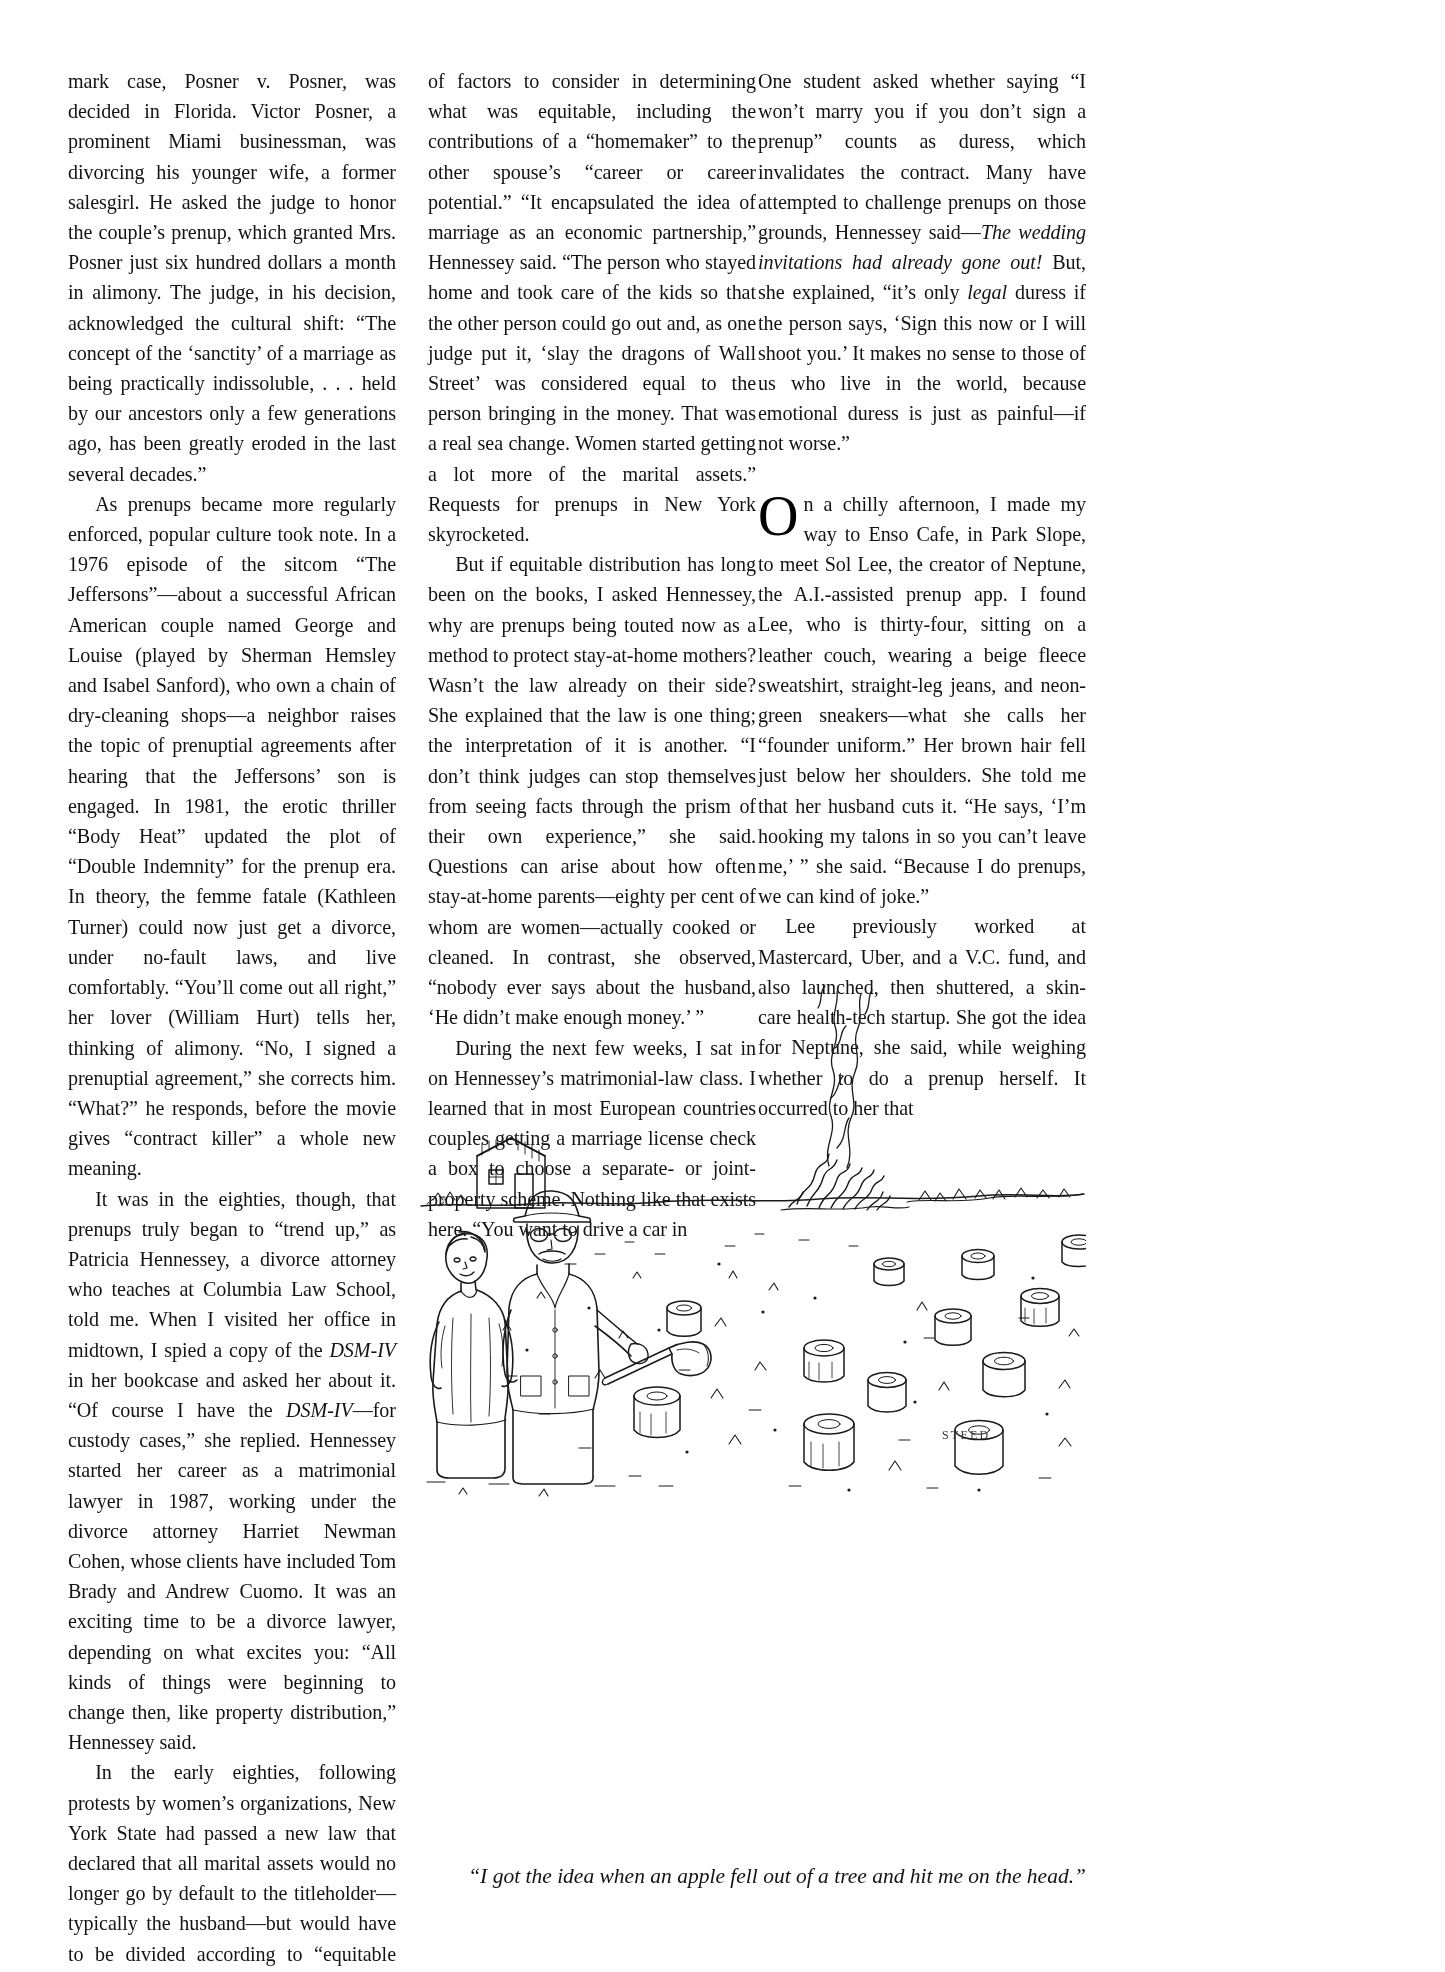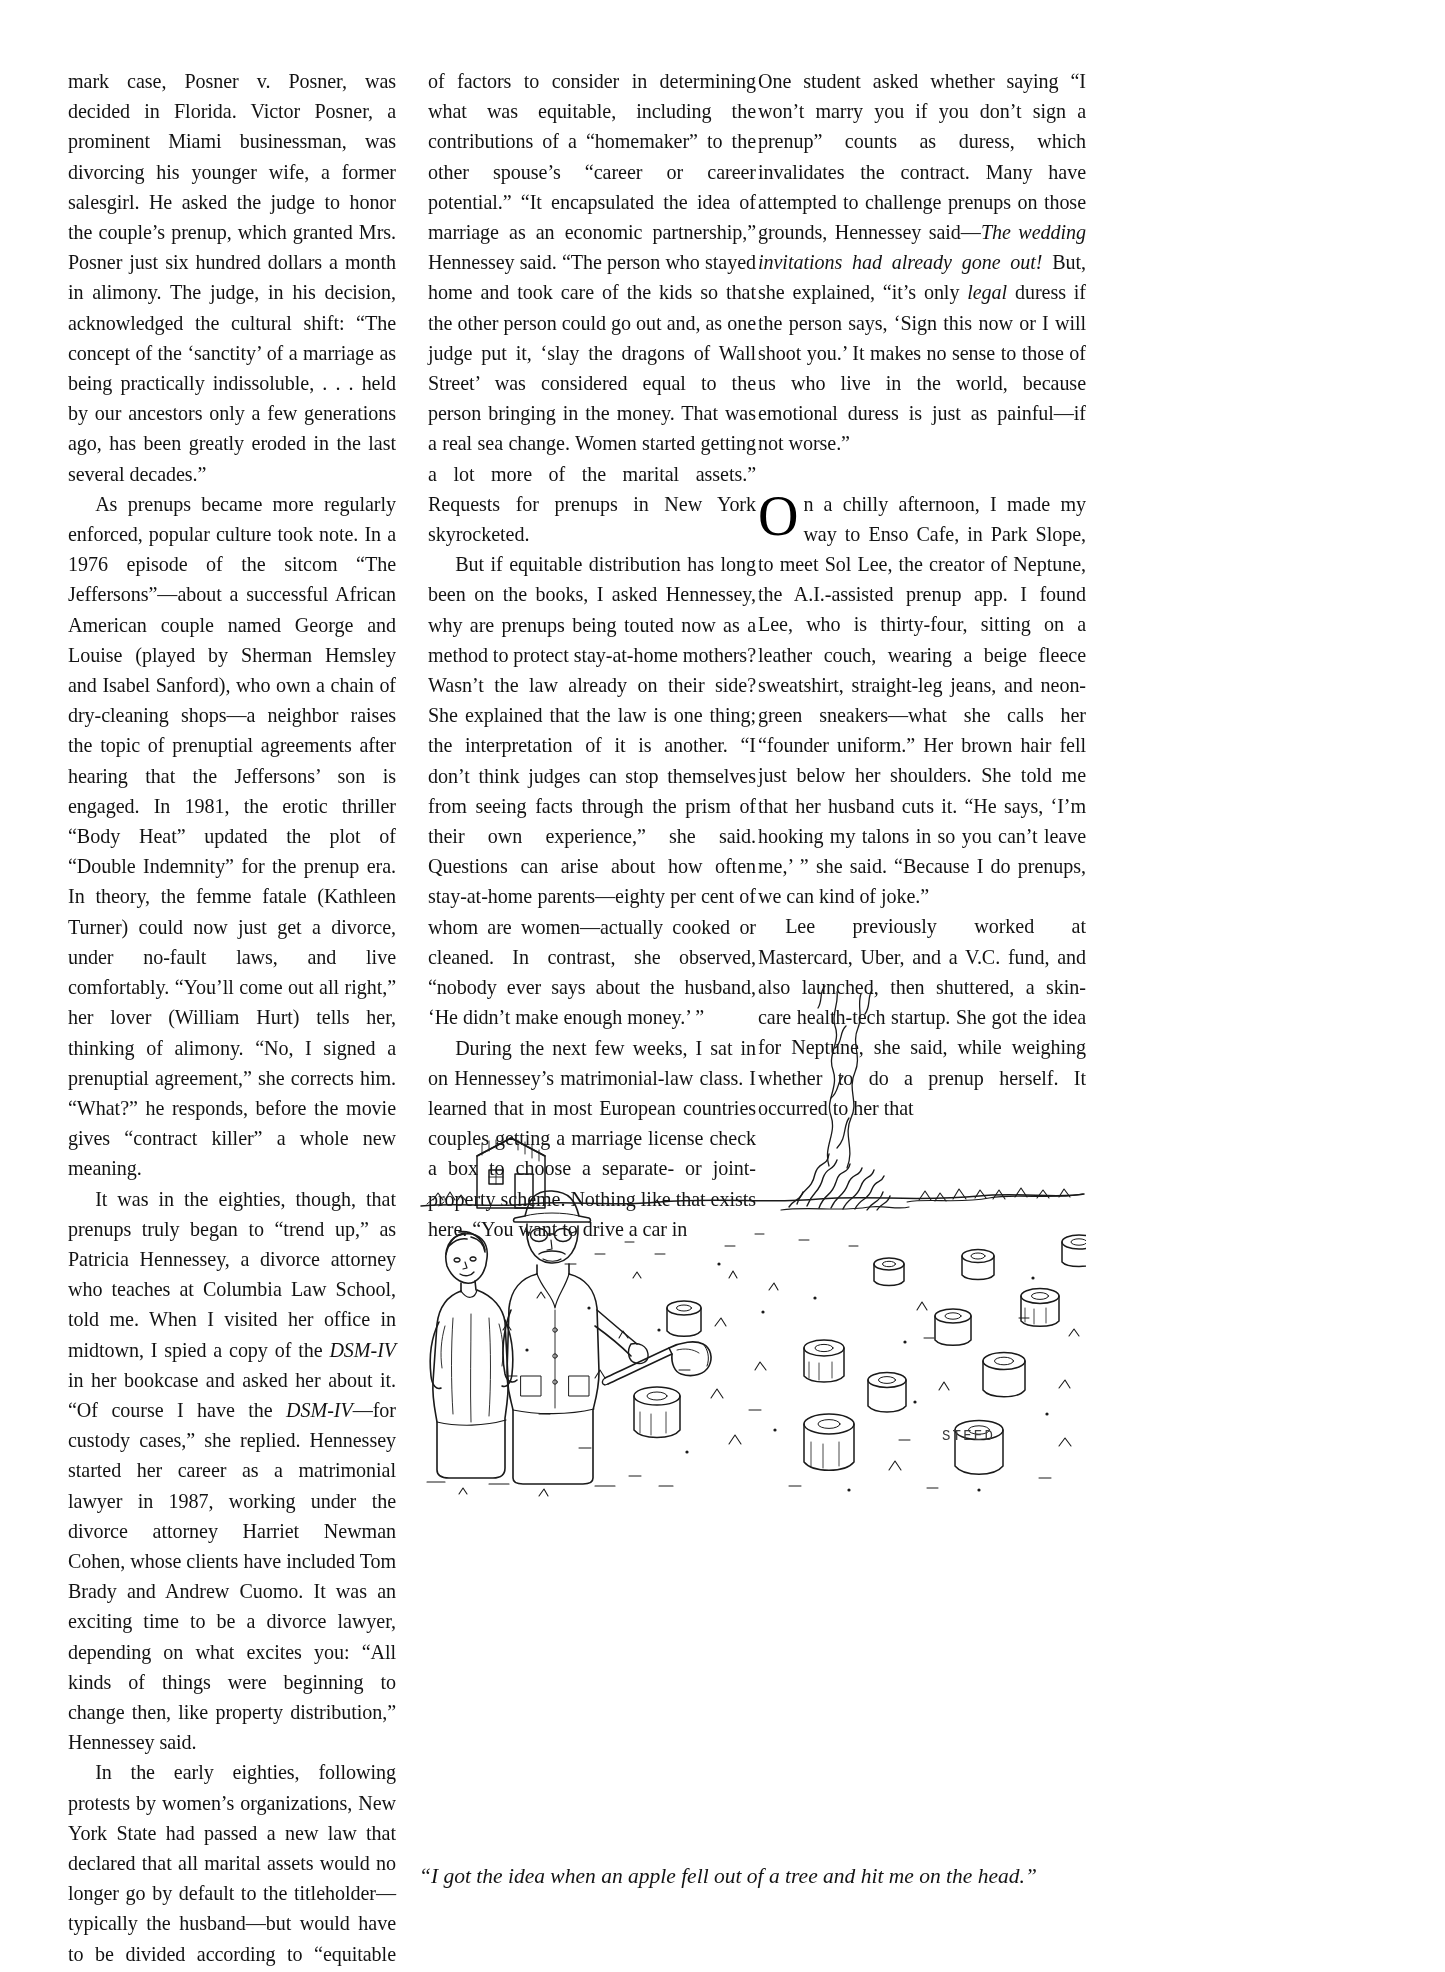--- a/index.html
+++ b/index.html
@@ -69,34 +69,34 @@
     width: 667px;
     height: 540px;
   }
   .cartoon-svg { display: block; width: 667px; height: 540px; }
 
   .cartoon-caption {
     position: absolute;
     left: 419px;
     top: 1862px;
     width: 667px;
-    text-align: left;
+    text-align: right;
     font-style: italic;
     font-size: 21.5px;
     line-height: 28px;
     color: #131313;
   }
 
   .signature {
     position: absolute;
     left: 942px;
     top: 1428px;
-    font-size: 14px;
+    font-size: 12px;
     letter-spacing: 2.2px;
-    font-family: Liberation Mono, monospace;
+    font-family: Liberation Serif, serif;
     color: #3a3a3a;
   }
 </style>
 </head>
 <body>
 
 <div class="page">
 
   <div class="col col1">
     <p class="noindent">mark case, Posner v. Posner, was decided in Florida. Victor Posner, a prominent Miami businessman, was divorcing his younger wife, a former salesgirl. He asked the judge to honor the couple’s prenup, which granted Mrs. Posner just six hundred dollars a month in alimony. The judge, in his decision, acknowledged the cultural shift: “The concept of the ‘sanctity’ of a marriage as being practically indissoluble, . . . held by our ancestors only a few generations ago, has been greatly eroded in the last several decades.”</p>

